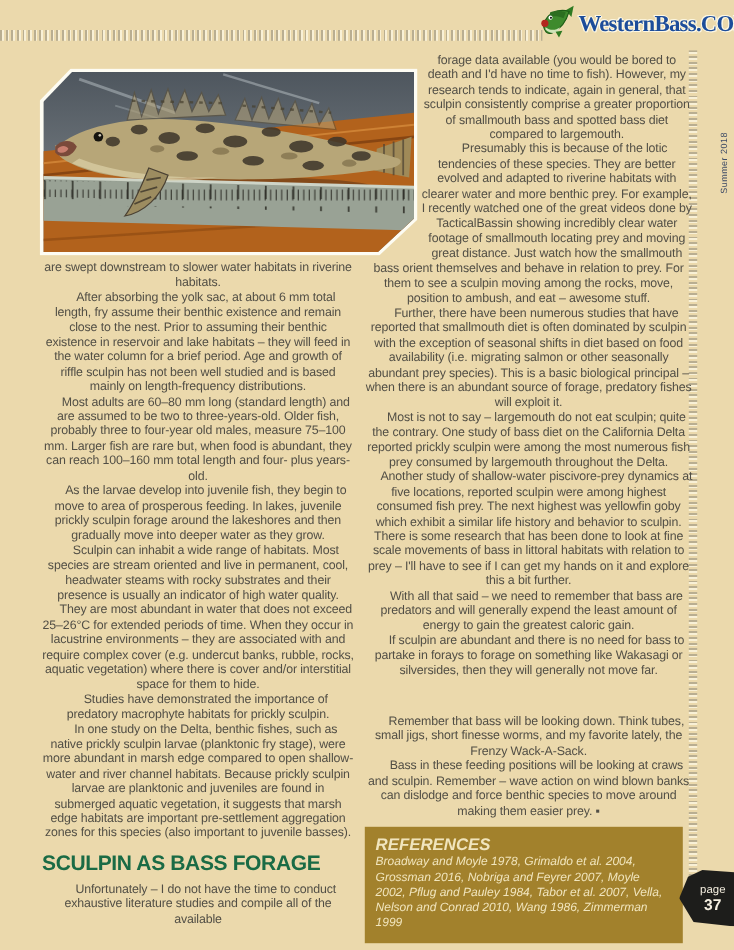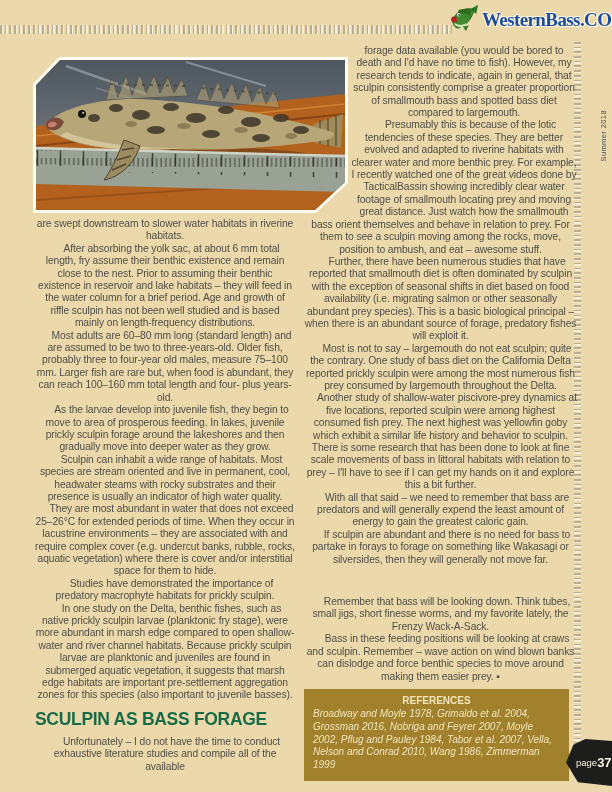--- a/index.html
+++ b/index.html
@@ -55,31 +55,31 @@
     margin:7px 0 6px; font-size:17.5px; font-weight:700; letter-spacing:-0.3px;
     color:#1a6b45; font-family:"Liberation Sans", sans-serif;
   }
   .photo-spacer{float:left; width:47px; height:172px;}
   
   .references{
     background:#a2812c; color:#f1e5bd; margin-top:6px; margin-right:8px;
     padding:6px 9px 9px 9px;
   }
   .references .ref-title{
-    font-weight:700; font-size:10px; margin:0 0 2px 0; letter-spacing:0;text-align:center;
+    font-weight:700; font-style:italic; font-size:14px; margin:0 0 2px 0; letter-spacing:0;
   }
   .references .ref-body{
     font-style:italic; font-size:10px; line-height:12.8px; margin:0; letter-spacing:0;
   }
   
   .page-tab{
-    position:absolute; right:0; bottom:6px; width:46px; height:47px;
+    position:absolute; right:0; bottom:20px; width:46px; height:47px;
     background:#1d1d1b; color:#f5efe0;
     clip-path:polygon(42% 0,100% 4%,100% 100%,26% 92%,0 50%,16% 12%);
-    display:flex; flex-direction:row; align-items:center; 
+    display:flex; flex-direction:column; align-items:center; justify-content:center;
     padding-left:10px; box-sizing:border-box;
   }
   .page-tab .tab-label{font-size:9.5px; line-height:10px;}
   .page-tab .tab-number{font-size:13px; font-weight:700; line-height:13px;}
 </style>
 </head>
 <body>
 
 <div class="page">
 

